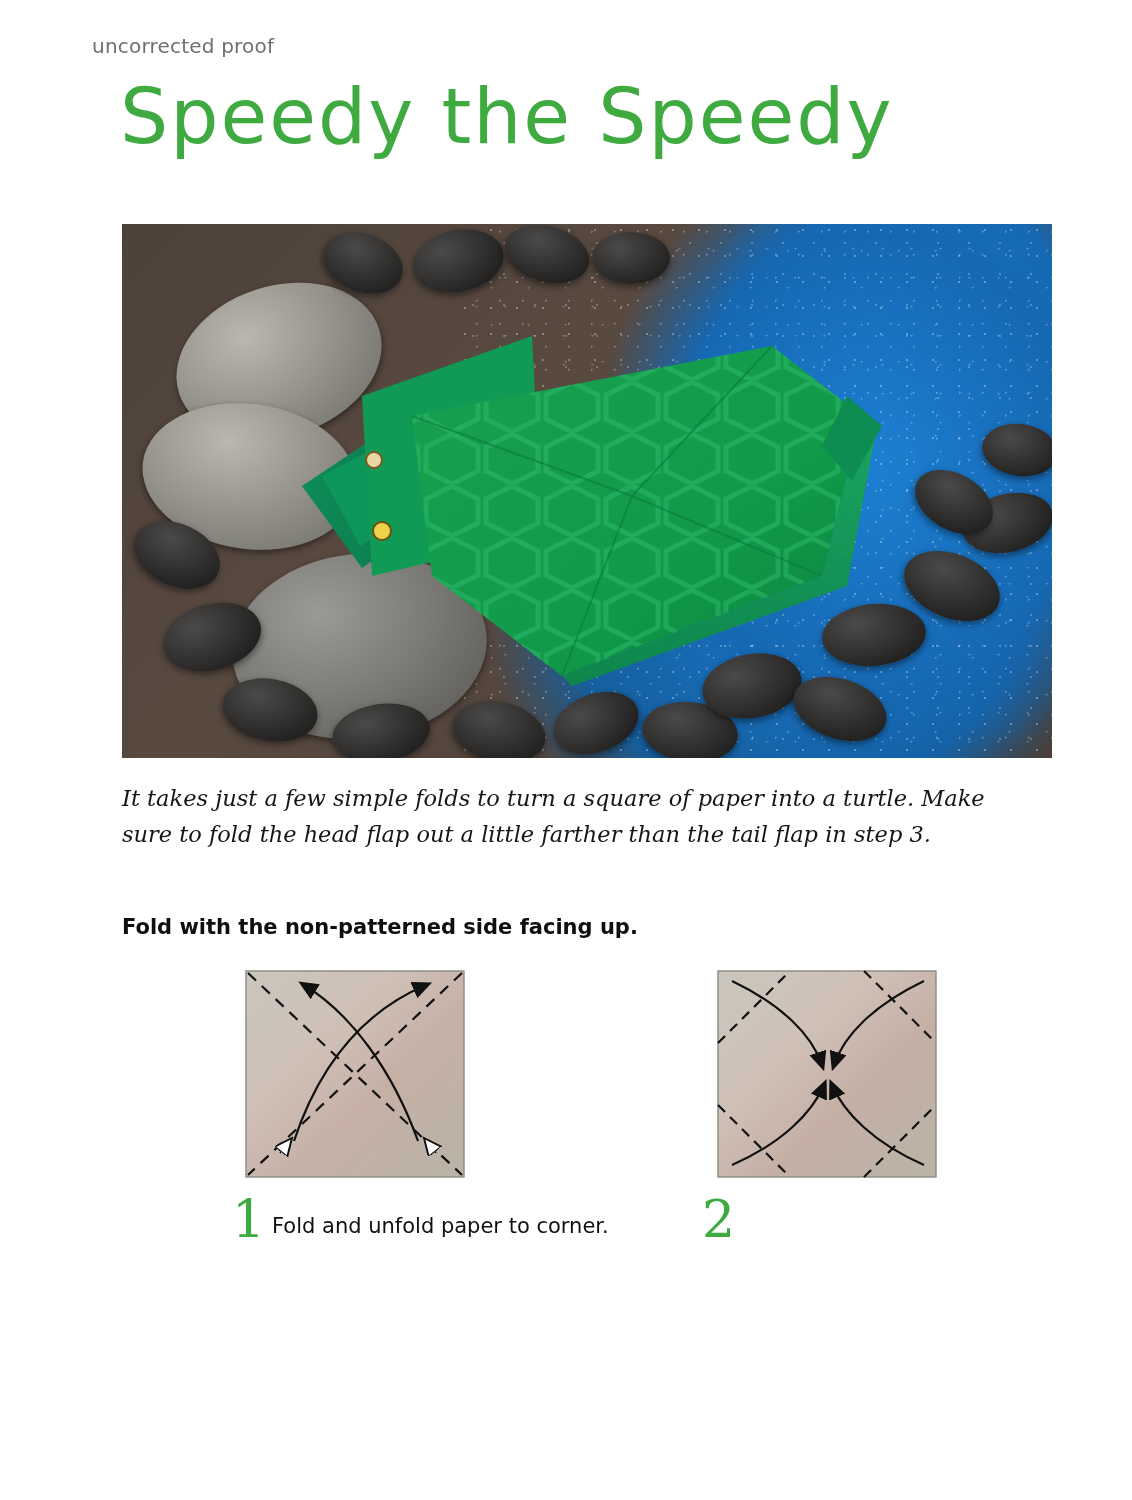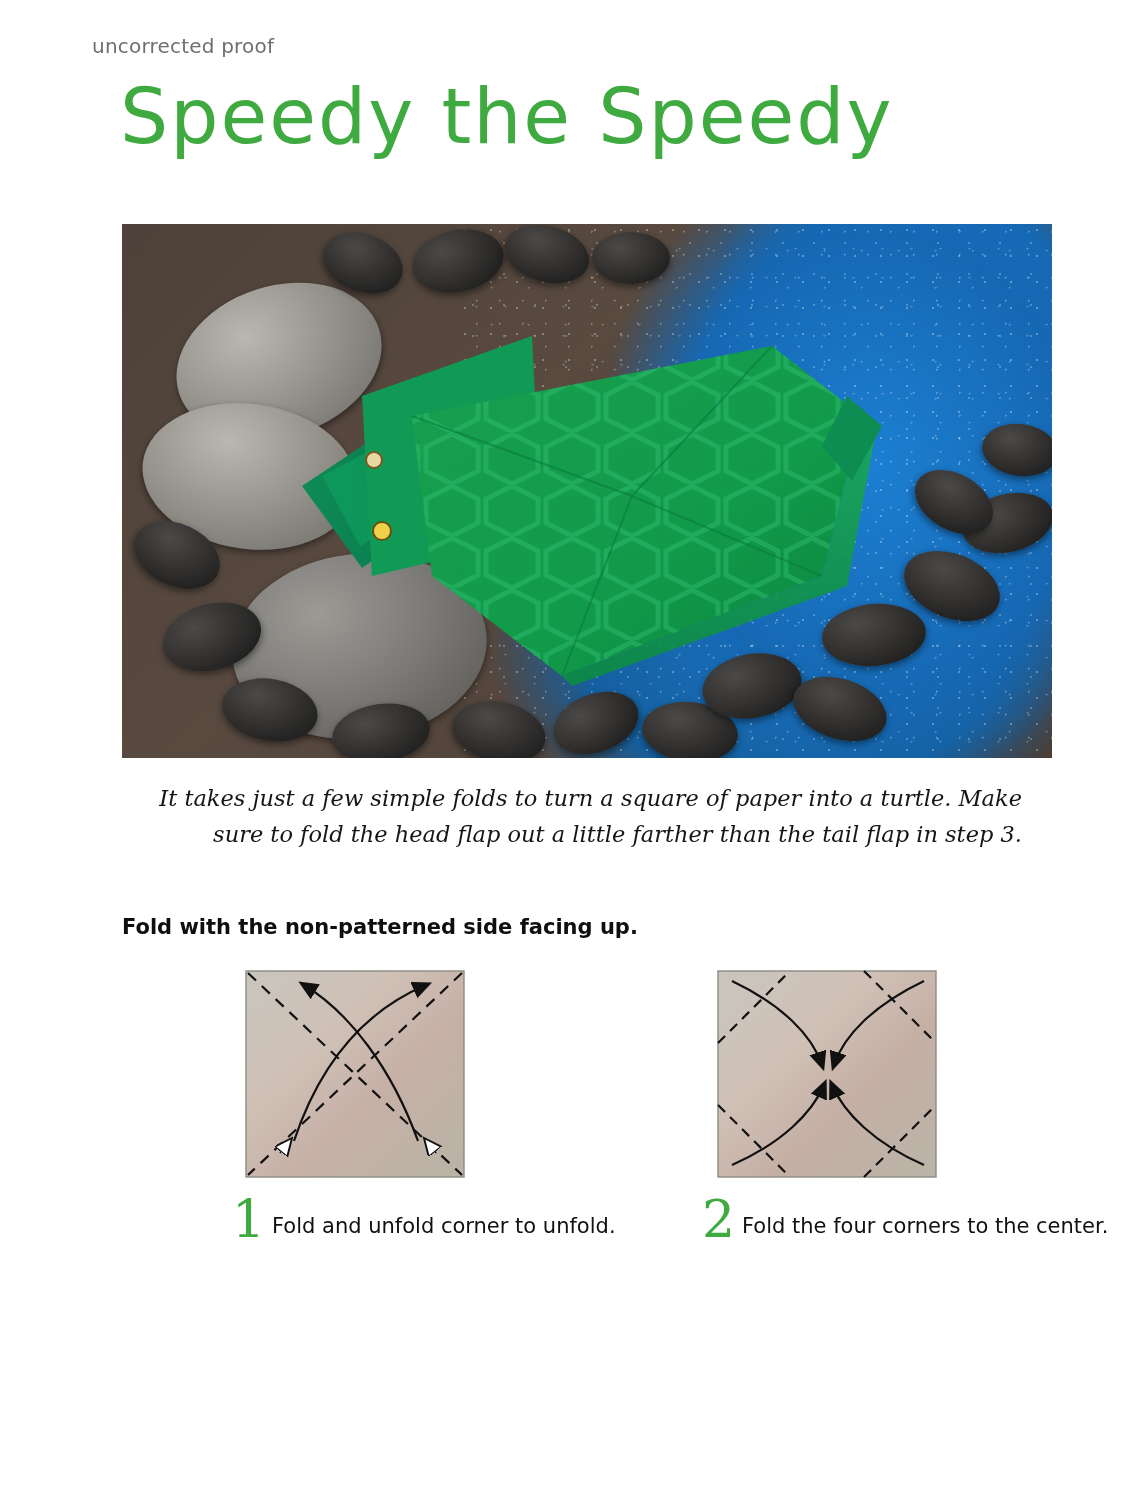--- a/index.html
+++ b/index.html
@@ -111,21 +111,20 @@
   .intro {
     position: absolute;
     left: 122px;
     top: 780px;
     width: 900px;
     font-family: "DejaVu Serif", serif;
     font-style: italic;
     font-size: 22.5px;
     line-height: 36px;
     color: #161616;
-    text-align: right;
   }
 
   .begin {
     position: absolute;
     left: 122px;
     top: 915px;
     width: 900px;
     font-family: "DejaVu Sans", sans-serif;
     font-weight: bold;
     font-size: 21px;
@@ -285,21 +284,21 @@
           <line x1="8" y1="8" x2="222" y2="210" stroke="#111" stroke-width="2.2" stroke-dasharray="11 8"></line>
           <line x1="222" y1="8" x2="8" y2="210" stroke="#111" stroke-width="2.2" stroke-dasharray="11 8"></line>
           <path d="M54,176 C78,104 120,48 186,20" fill="none" stroke="#111" stroke-width="2.2" marker-end="url(#arrHead1)"></path>
           <path d="M178,176 C152,104 110,48 64,20" fill="none" stroke="#111" stroke-width="2.2" marker-end="url(#arrHead1)"></path>
           <path d="M40,188 L48,178" stroke="#111" stroke-width="1.6" marker-end="url(#arrOpen1)"></path>
           <path d="M196,188 L188,178" stroke="#111" stroke-width="1.6" marker-end="url(#arrOpen1)"></path>
         </svg>
       </div>
       <div class="step-row">
         <div class="step-num">1</div>
-        <div class="step-text">Fold and unfold corner to unfold.</div>
+        <div class="step-text">Fold and unfold paper to corner.</div>
       </div>
     </div>
 
     <div class="step step2">
       <div class="diagram">
         <svg viewBox="0 0 232 218" width="232" height="218">
           <defs>
             <linearGradient id="paper2" x1="0" y1="0" x2="1" y2="1">
               <stop offset="0%" stop-color="#c9c6bd"></stop>
               <stop offset="35%" stop-color="#d0c1b7"></stop>
@@ -318,18 +317,17 @@
           <line x1="152" y1="212" x2="224" y2="140" stroke="#111" stroke-width="2.2" stroke-dasharray="10 7"></line>
 
           <path d="M20,16 C70,40 100,70 110,100" fill="none" stroke="#111" stroke-width="2.2" marker-end="url(#arrHead2)"></path>
           <path d="M212,16 C162,40 132,70 122,100" fill="none" stroke="#111" stroke-width="2.2" marker-end="url(#arrHead2)"></path>
           <path d="M20,200 C70,178 100,148 112,120" fill="none" stroke="#111" stroke-width="2.2" marker-end="url(#arrHead2)"></path>
           <path d="M212,200 C162,178 132,148 120,120" fill="none" stroke="#111" stroke-width="2.2" marker-end="url(#arrHead2)"></path>
         </svg>
       </div>
       <div class="step-row">
         <div class="step-num">2</div>
-        <div class="step-text">Fold the four corners to the center.</div>
       </div>
     </div>
 
   </div>
 </div>
 
 </body></html>

